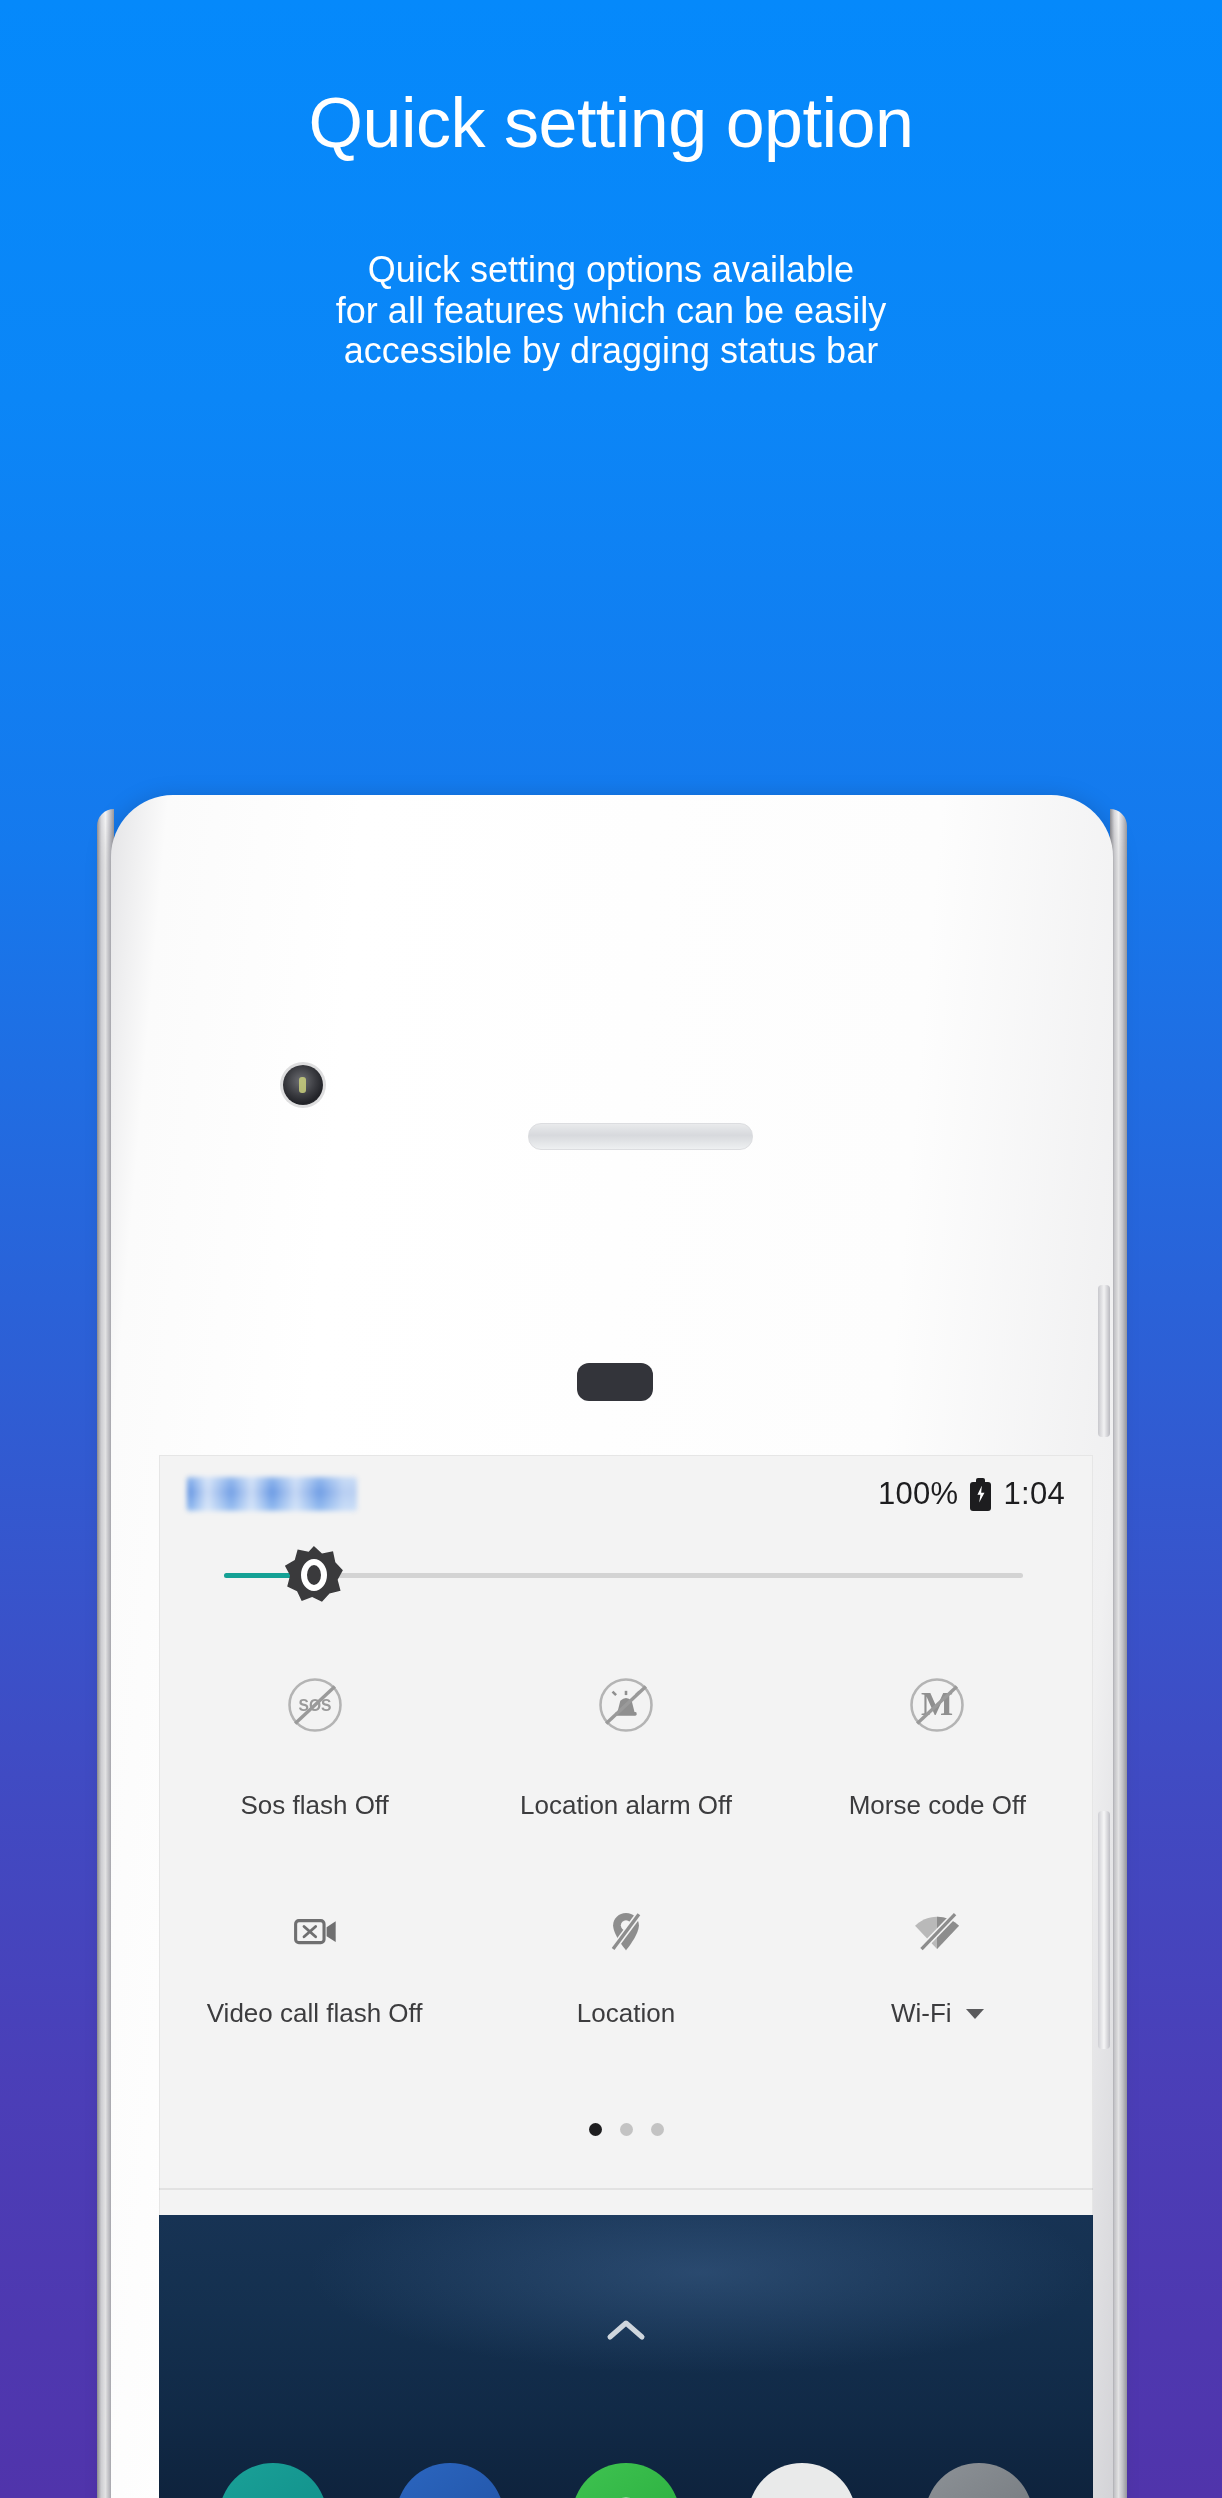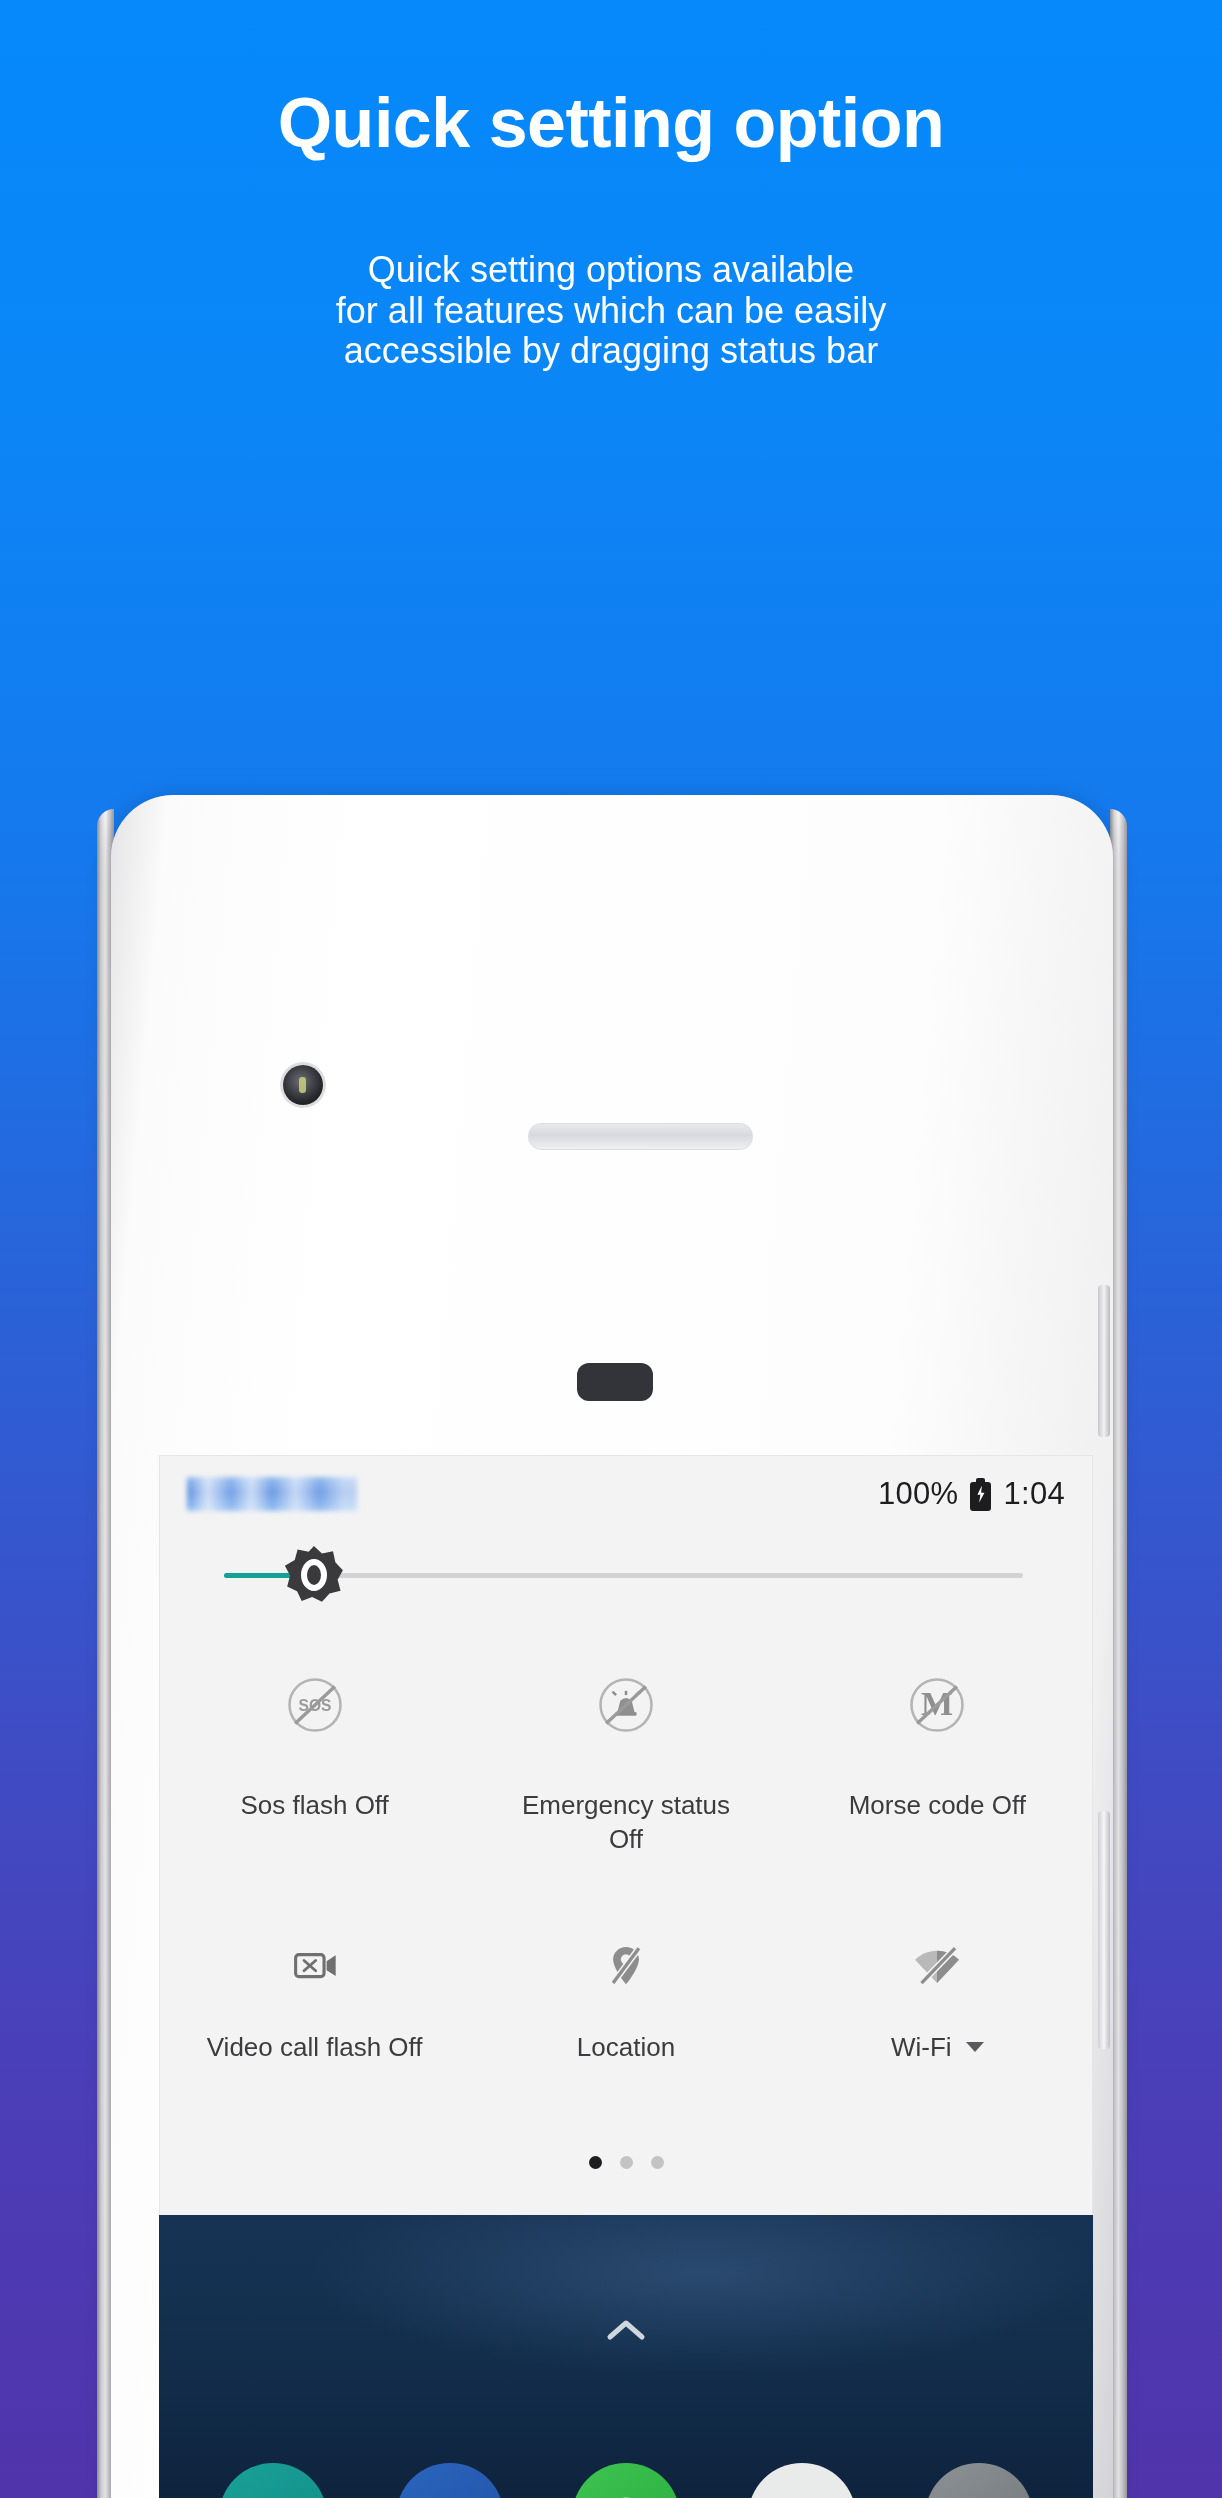--- a/index.html
+++ b/index.html
@@ -16,21 +16,21 @@
       #2a62d8 52%,
       #3f4cc4 70%,
       #4b3eb7 84%,
       #5034ab 100%);
     position: relative;
   }
 
   
   .promo { position: absolute; left: 0; right: 0; top: 0; text-align: center; }
   .promo-title {
-    font-size: 70px; font-weight: bold; color: #ffffff;
+    font-size: 70px; font-weight: normal; color: #ffffff;
     letter-spacing: -0.5px; margin-top: 88px; line-height: 1;
   }
   .promo-sub {
     font-size: 36px; color: #ffffff; font-weight: 400;
     line-height: 1.13; margin-top: 92px; padding: 0 20px;
   }
 
   
   .phone {
     position: absolute; left: 97px; top: 795px;
@@ -284,21 +284,21 @@
               <svg width="68" height="68" viewBox="0 0 48 48">
                 <circle cx="24" cy="24" r="18" fill="none" stroke="#b4b4b4" stroke-width="1.8"></circle>
                 <path d="M18 29 L30 29 L28 21 Q24 17 20 21 Z" fill="#8f8f8f"></path>
                 <rect x="16.5" y="29" width="15" height="2.6" rx="1" fill="#8f8f8f"></rect>
                 <line x1="24" y1="14" x2="24" y2="17" stroke="#8f8f8f" stroke-width="1.8"></line>
                 <line x1="31" y1="17" x2="33.5" y2="14.5" stroke="#8f8f8f" stroke-width="1.8"></line>
                 <line x1="17" y1="17" x2="14.5" y2="14.5" stroke="#8f8f8f" stroke-width="1.8"></line>
                 <line x1="10" y1="37" x2="38" y2="11" stroke="#9a9a9a" stroke-width="2.4"></line>
               </svg>
             </div>
-            <div class="tile-label">Emergency status Off</div>
+            <div class="tile-label">Location alarm Off</div>
           </div>
 
           <div class="tile">
             <div class="tile-icon">
               <svg width="68" height="68" viewBox="0 0 48 48">
                 <circle cx="24" cy="24" r="18" fill="none" stroke="#b4b4b4" stroke-width="1.8"></circle>
                 <text x="24" y="31" text-anchor="middle" font-family="Liberation Serif, serif" font-size="24" font-weight="bold" fill="#8f8f8f">M</text>
                 <line x1="10" y1="37" x2="38" y2="11" stroke="#9a9a9a" stroke-width="2.4"></line>
               </svg>
             </div>

